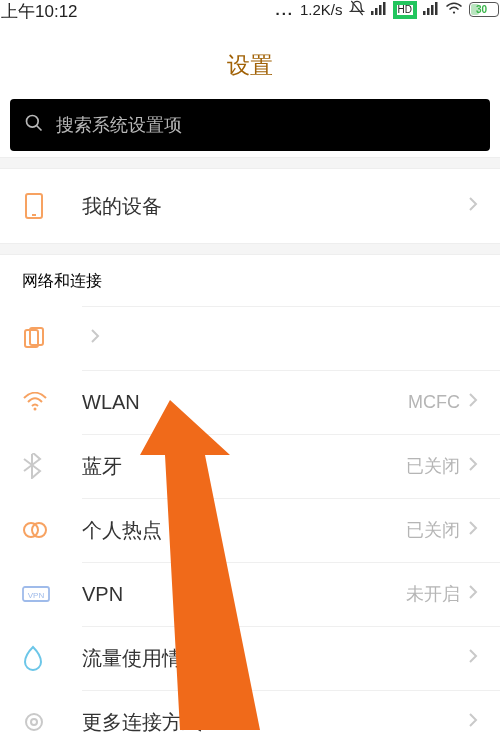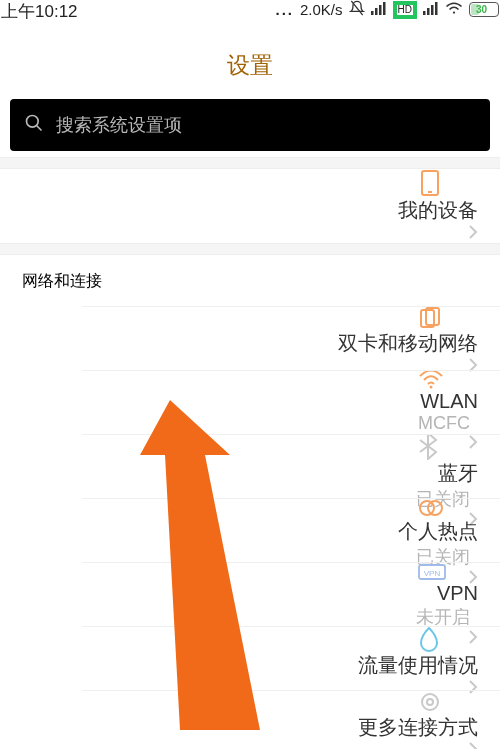--- a/index.html
+++ b/index.html
@@ -61,25 +61,24 @@
   }
   .search input::placeholder { color: #b8b8b8; }
   .gap { height: 12px; background: #f5f5f5; border-top:1px solid #eee; border-bottom:1px solid #eee;}
   
   .section-label {
     font-size: 16px; color: #000000;
     padding: 16px 22px 14px;
   }
   .row {
     display: flex;
-    align-items: flex-end;
+    align-items: center;
     padding: 0 22px 0 22px;
     height: 64px;
     position: relative;
-    flex-direction: column;
   }
   .row + .row::before,
   .row.divider-top::before {
     content:"";
     position:absolute; left:82px; right:0; top:0;
     height:1px; background:#efefef;
   }
   .row .icon {
     width: 60px;
     display:flex; align-items:center; justify-content:flex-start;
@@ -97,21 +96,21 @@
     pointer-events:none;
   }
 </style>
 </head>
 <body>
 
 <div class="status-bar">
   <div class="left">上午10:12</div>
   <div class="right">
     <span class="dots">...</span>
-    <span>2.0K/s</span>
+    <span>1.2K/s</span>
     <span>
       <svg width="16" height="16" viewBox="0 0 24 24" fill="none" stroke="#333" stroke-width="2">
           <path d="M18 8a6 6 0 10-12 0c0 7-3 9-3 9h18s-3-2-3-9"></path>
           <path d="M4 2l16 20" stroke-linecap="round"></path>
         </svg>
     </span>
     <span>
       <svg width="16" height="14" viewBox="0 0 16 14">
           <rect x="0" y="10" width="2.5" height="4" fill="#333"></rect>
           <rect x="4" y="7" width="2.5" height="7" fill="#333"></rect>
@@ -175,21 +174,20 @@
 
 <div class="section-label">网络和连接</div>
 
 <div class="row divider-top">
   <span class="icon">
     <svg width="24" height="24" viewBox="0 0 24 24" fill="none" stroke="#f7a261" stroke-width="2">
         <rect x="3" y="4" width="13" height="17" rx="2"></rect>
         <rect x="8" y="2" width="13" height="17" rx="2"></rect>
       </svg>
   </span>
-  <span class="label">双卡和移动网络</span>
   <span class="value"></span>
   <span class="chev"><svg width="10" height="16" viewBox="0 0 10 16" fill="none" stroke="#c9c9c9" stroke-width="2">
         <path d="M2 2l6 6-6 6"></path>
       </svg></span>
 </div>
 
 <div class="row">
   <span class="icon">
     <svg width="26" height="20" viewBox="0 0 26 20" fill="none" stroke="#f7a261" stroke-width="2">
         <path d="M2 6c7-7 15-7 22 0"></path>

